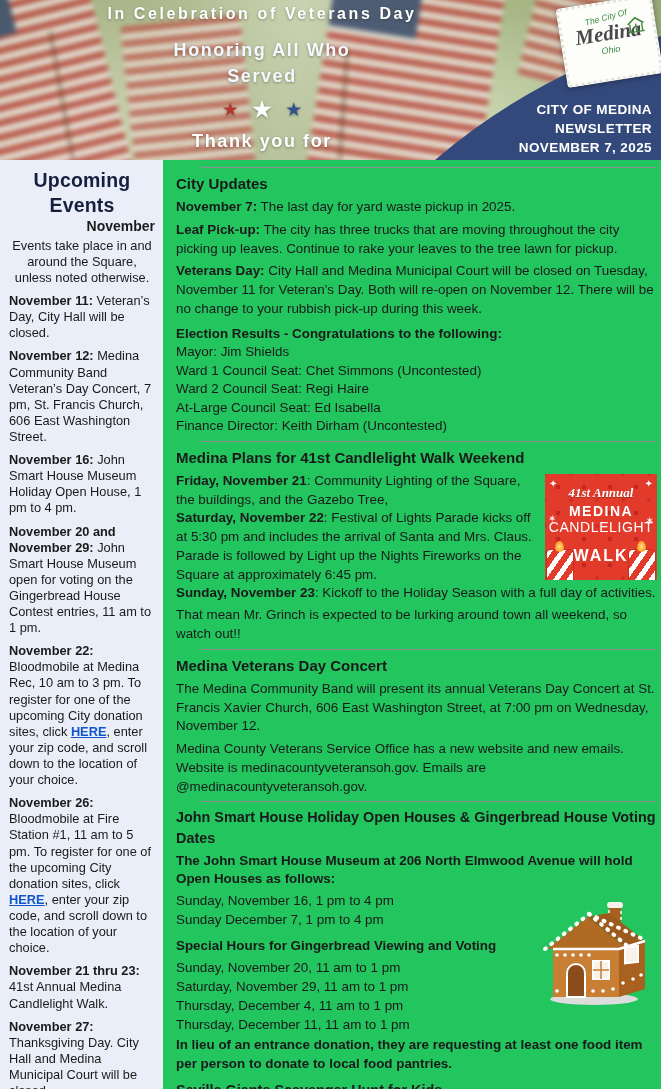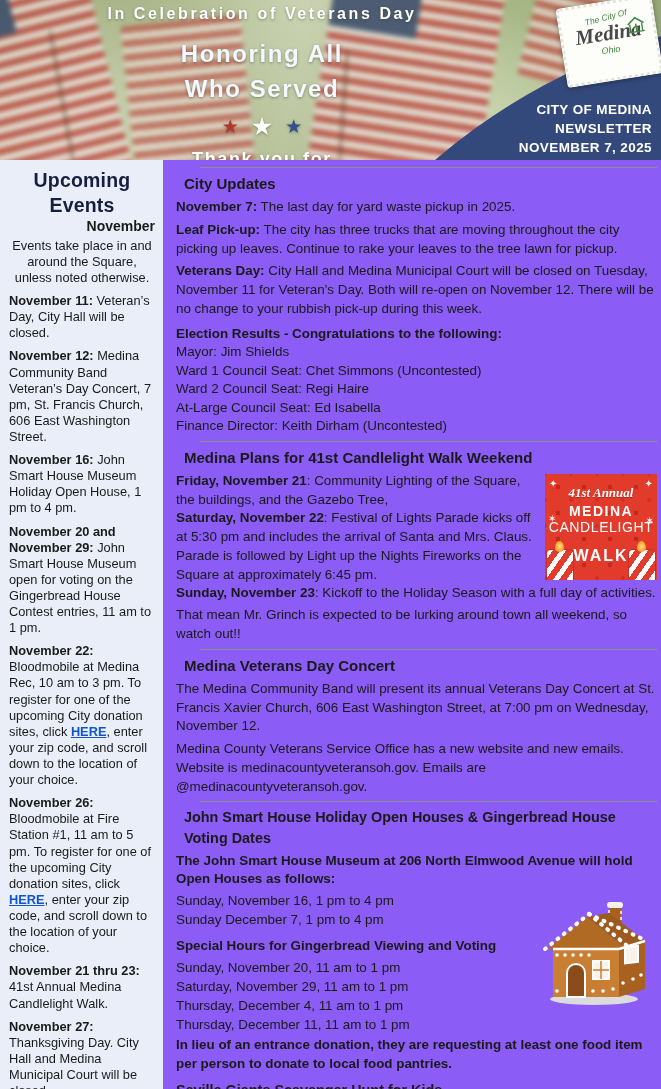--- a/index.html
+++ b/index.html
@@ -1,18 +1,18 @@
 <!DOCTYPE html>
 <html><head>
 <meta charset="utf-8">
 <style>
   * { margin:0; padding:0; box-sizing:border-box; }
   html,body { background:#fff; }
   body { font-family:"Liberation Sans", sans-serif; color:#1a1a1a; }
-  .page { position:relative; width:661px; height:1089px; background:#8b5cf6; overflow:hidden; margin:0 auto; }
+  .page { position:relative; width:661px; height:1089px; background:#22c55e; overflow:hidden; margin:0 auto; }
 
   
   header { position:relative; width:661px; height:160px; overflow:hidden; background:#96a472; }
   .flags { position:absolute; inset:-10px; filter:blur(2.5px);
     background:
       radial-gradient(circle at 12% 88%, rgba(255,255,240,.55), transparent 30%),
       radial-gradient(circle at 68% 92%, rgba(243,248,225,.6), transparent 32%),
       radial-gradient(circle at 88% 75%, rgba(210,228,185,.5), transparent 30%),
       radial-gradient(circle at 45% 10%, rgba(235,240,220,.35), transparent 40%),
       linear-gradient(100deg,#91a06a,#b8c39b 45%,#a2b280 72%,#89996a); }
@@ -23,21 +23,21 @@
   .flag2 { left:140px; top:30px; width:120px; height:190px; transform:rotate(-6deg); opacity:.7; }
   .flag3 { left:330px; top:-30px; width:170px; height:250px; transform:rotate(9deg); }
   .flag3 .canton { width:88px; height:78px; }
   .flag4 { left:540px; top:-20px; width:110px; height:120px; transform:rotate(14deg); opacity:.75; }
   .pole { position:absolute; width:3px; background:rgba(90,65,40,.55); border-radius:2px; }
   .pole1 { left:352px; top:60px; height:110px; transform:rotate(4deg); }
   .pole2 { left:70px; top:40px; height:130px; transform:rotate(-10deg); }
 
   .header-text { position:absolute; left:262px; top:4px; transform:translateX(-50%); width:330px; text-align:center; color:#fff; text-shadow:0 1px 3px rgba(40,50,30,.45); }
   .ht1 { font-size:16px; font-weight:bold; letter-spacing:2.6px; line-height:1.2; }
-  .ht2 { margin:14px auto 0; width:210px; font-size:24px; font-weight:bold; letter-spacing:1.6px; line-height:1.45; color:#f4f8ff; }
+  .ht2 { margin:14px auto 0; width:210px; font-size:18px; font-weight:bold; letter-spacing:1.6px; line-height:1.45; color:#f4f8ff; }
   .stars { margin-top:8px; display:flex; justify-content:center; align-items:center; gap:12px; height:24px; }
   .star-red  { color:#b5362c; font-size:19px; }
   .star-white{ color:#fdfdfd; font-size:25px; }
   .star-blue { color:#30508f; font-size:19px; }
   .ht3 { margin:7px auto 0; width:190px; font-size:18px; font-weight:bold; letter-spacing:1.6px; line-height:1.5; }
 
   .wedge-svg { position:absolute; left:0; top:0; }
   .wedge-text { position:absolute; right:9px; bottom:3px; text-align:right; color:#fff; font-weight:bold; font-size:13.5px; line-height:19px; letter-spacing:.4px; }
 
   .stamp { position:absolute; right:3px; top:1px; width:97px; height:80px; background:#fdfdfa; transform:rotate(-9deg); border-radius:4px; box-shadow:0 1px 5px rgba(0,0,0,.35); border:3px dotted #e3e3dc; text-align:center; padding-top:8px; }
@@ -54,21 +54,21 @@
   .sb-head { font-size:19.5px; font-weight:bold; color:#16203e; text-align:center; letter-spacing:.2px; }
   .sb-sub { font-size:14px; font-weight:bold; text-align:right; margin-top:1px; }
   .sb-intro { text-align:center; margin-top:2px; }
   .ev { margin-top:7px; }
   .ev b { font-weight:bold; }
   a.here { color:#1155cc; font-weight:bold; text-decoration:underline; cursor:pointer; }
 
   
   main { flex:1; padding:2px 4px 0 13px; font-size:13.4px; line-height:1.4; }
   hr.div { border:0; border-top:1px solid #8f8f8f; margin:5px 0 5px 24px; }
-  h2.sec { font-size:15px; font-weight:bold; margin:5px 8px 4px; }
+  h2.sec { font-size:15px; font-weight:bold; margin:5px 0 4px; }
   .item { margin:4px 0; }
   .election-head { font-weight:bold; margin-top:6px; }
   .election-lines div { line-height:1.38; }
 
   .cl-section .poster { float:right; width:112px; height:106px; margin:2px 0 4px 8px; position:relative;
       background-image:radial-gradient(#c6271c 2.2px, transparent 2.6px), radial-gradient(#cf3023 1.6px, transparent 2px);
       background-color:#e23b2c; background-size:26px 26px, 26px 26px; background-position:0 0, 13px 13px;
       color:#fff; text-align:center; overflow:hidden; }
   .poster .p1 { font-family:"Liberation Serif", serif; font-style:italic; font-weight:bold; font-size:13px; margin-top:10px; text-shadow:0 1px 1px rgba(120,20,10,.6); }
   .poster .p2 { font-size:14px; font-weight:bold; letter-spacing:1.5px; line-height:1.15; margin-top:1px; }

